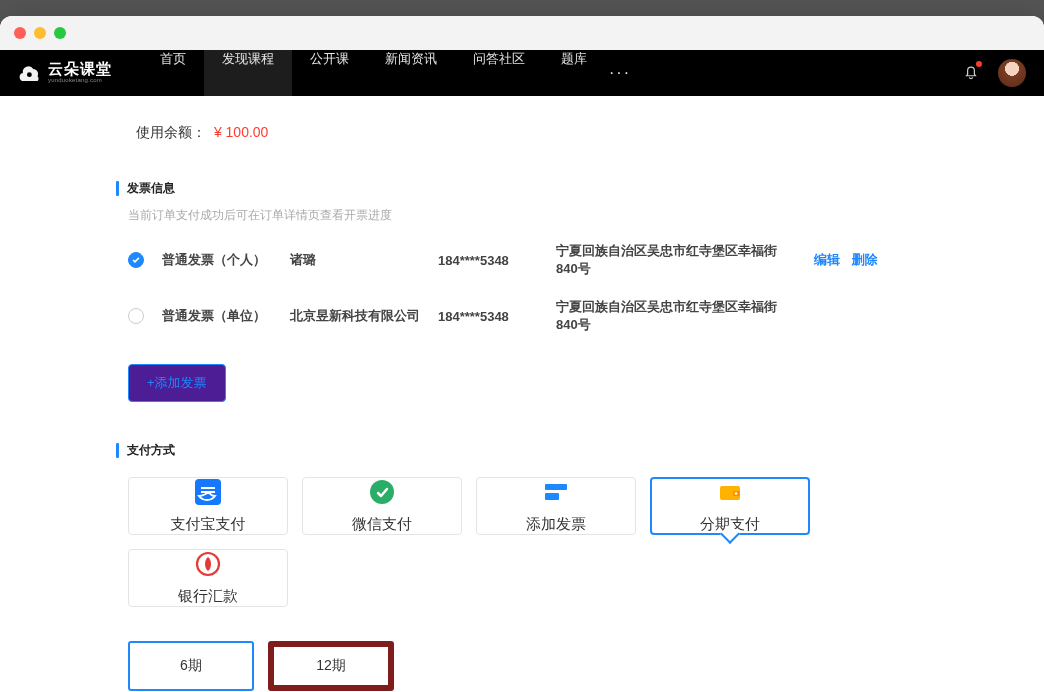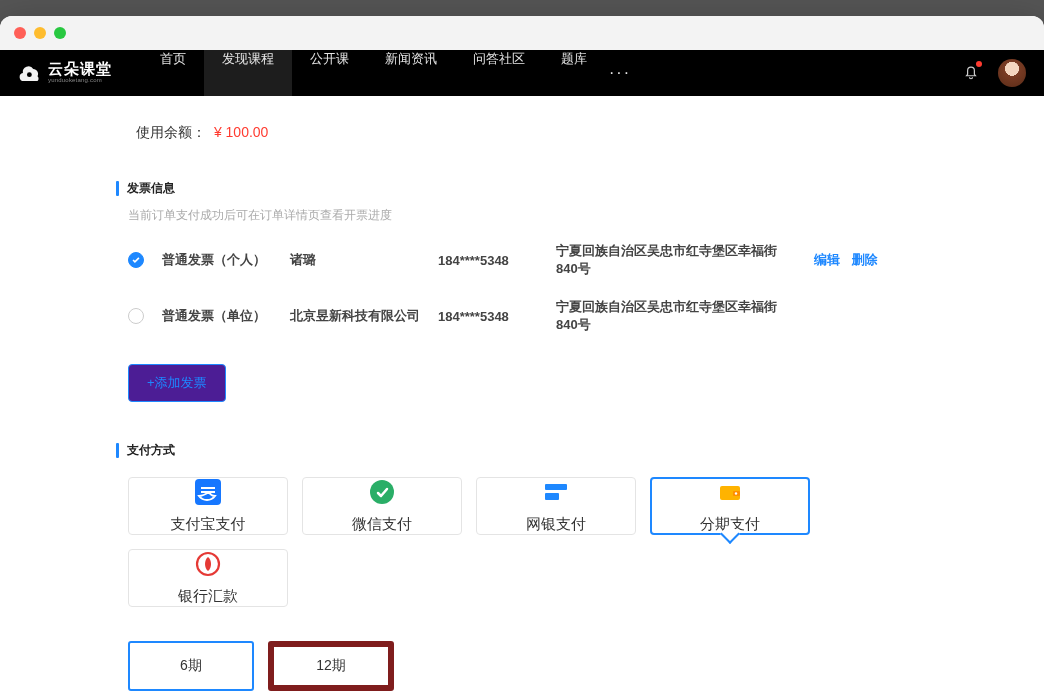--- a/index.html
+++ b/index.html
@@ -177,21 +177,21 @@
           <span>微信支付</span>
         </div>
 
         <div class="pay-card">
           <div class="pay-icon">
             <svg viewBox="0 0 26 26">
                 <rect x="2" y="5" width="22" height="6" rx="1" fill="#1e88ff"></rect>
                 <rect x="2" y="14" width="14" height="7" rx="1" fill="#1e88ff"></rect>
               </svg>
           </div>
-          <span>网银支付</span>
+          <span>添加发票</span>
         </div>
 
         <div class="pay-card selected">
           <div class="pay-icon">
             <svg viewBox="0 0 26 26">
                 <rect x="3" y="7" width="20" height="14" rx="2" fill="#ffb300"></rect>
                 <rect x="16" y="12" width="7" height="5" rx="1" fill="#ff8f00"></rect>
                 <circle cx="19" cy="14.5" r="1.2" fill="#fff"></circle>
               </svg>
           </div>

